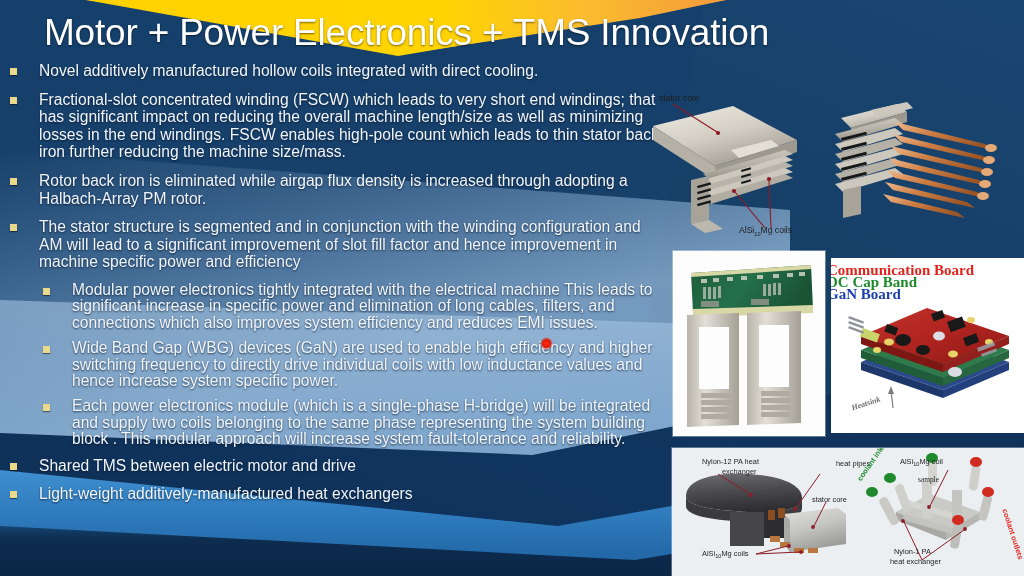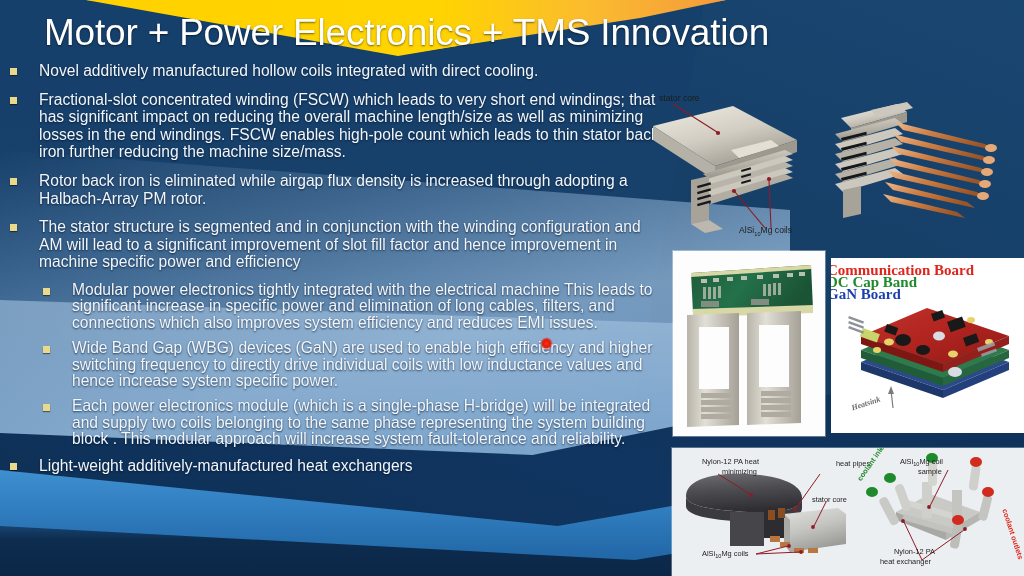--- a/index.html
+++ b/index.html
@@ -149,20 +149,24 @@
     <div class="bullet b-tight b-gap2">
       <span class="marker"></span>
       <span class="btext">Wide Band Gap (WBG) devices (GaN) are used to enable high efficiency and higher switching frequency to directly drive individual coils with low inductance values and hence increase system specific power.</span>
     </div>
 
     <div class="bullet b-tight b-gap2">
       <span class="marker"></span>
       <span class="btext">Each power electronics module (which is a single-phase H-bridge) will be integrated and supply two coils belonging to the same phase representing the system building block . This modular approach will increase system fault-tolerance and reliability.</span>
     </div>
 
+    <div class="bullet b-gap">
+      <span class="marker"></span>
+      <span class="btext">Shared TMS between electric motor and drive</span>
+    </div>
 
     <div class="bullet">
       <span class="marker"></span>
       <span class="btext">Light-weight additively-manufactured heat exchangers</span>
     </div>
 
   </div>
 
   <div class="pic" id="pic-stator">
     <svg width="379" height="160" viewBox="0 0 379 160">
@@ -461,33 +465,33 @@
         <circle cx="35" cy="65" r="1.9" fill="#8e1b25"></circle>
         <line x1="54" y1="104" x2="96" y2="74" stroke="#8e1b25" stroke-width="1"></line>
         <circle cx="97" cy="73" r="1.9" fill="#8e1b25"></circle>
         <line x1="80" y1="14" x2="62" y2="50" stroke="#8e1b25" stroke-width="1"></line>
         <circle cx="61" cy="51" r="1.9" fill="#8e1b25"></circle>
       </g>
     </svg>
 
     
     <div class="lbl" style="left:30px;top:10px;">Nylon-12 PA heat</div>
-    <div class="lbl" style="left:50px;top:20px;">minimizing</div>
+    <div class="lbl" style="left:50px;top:20px;">exchanger</div>
     <div class="lbl" style="left:128px;top:12px;margin-left:36px;">heat pipes</div>
     <div class="lbl" style="left:140px;top:48px;">stator core</div>
     <div class="lbl" style="left:30px;top:102px;">
       <span>AlSi</span><sub>10</sub><span>Mg coils</span>
     </div>
 
     
     <div class="lbl" style="left:228px;top:10px;">
       <span>AlSi</span><sub>10</sub><span>Mg coil</span>
     </div>
-    <div class="lbl" style="left:246px;top:20px;">sample</div>
+    <div class="lbl" style="left:246px;top:28px;font-family:Liberation Serif, serif;">sample</div>
     <div class="lbl greentxt" style="left:184px;top:30px;transform:rotate(-55deg);transform-origin:0 0;font-weight:bold;">coolant inlets</div>
     <div class="lbl redtxt" style="left:336px;top:60px;transform:rotate(72deg);transform-origin:0 0;font-weight:bold;">coolant outlets</div>
-    <div class="lbl" style="left:222px;top:100px;">Nylon-12 PA</div>
-    <div class="lbl" style="left:208px;top:110px;">heat exchanger</div>
+    <div class="lbl" style="left:222px;top:100px;">Nylon-1 PA</div>
+    <div class="lbl" style="left:218px;top:110px;">heat exchanger</div>
   </div>
 
   <div id="cursor"></div>
 
 </div>
 
 </body></html>

